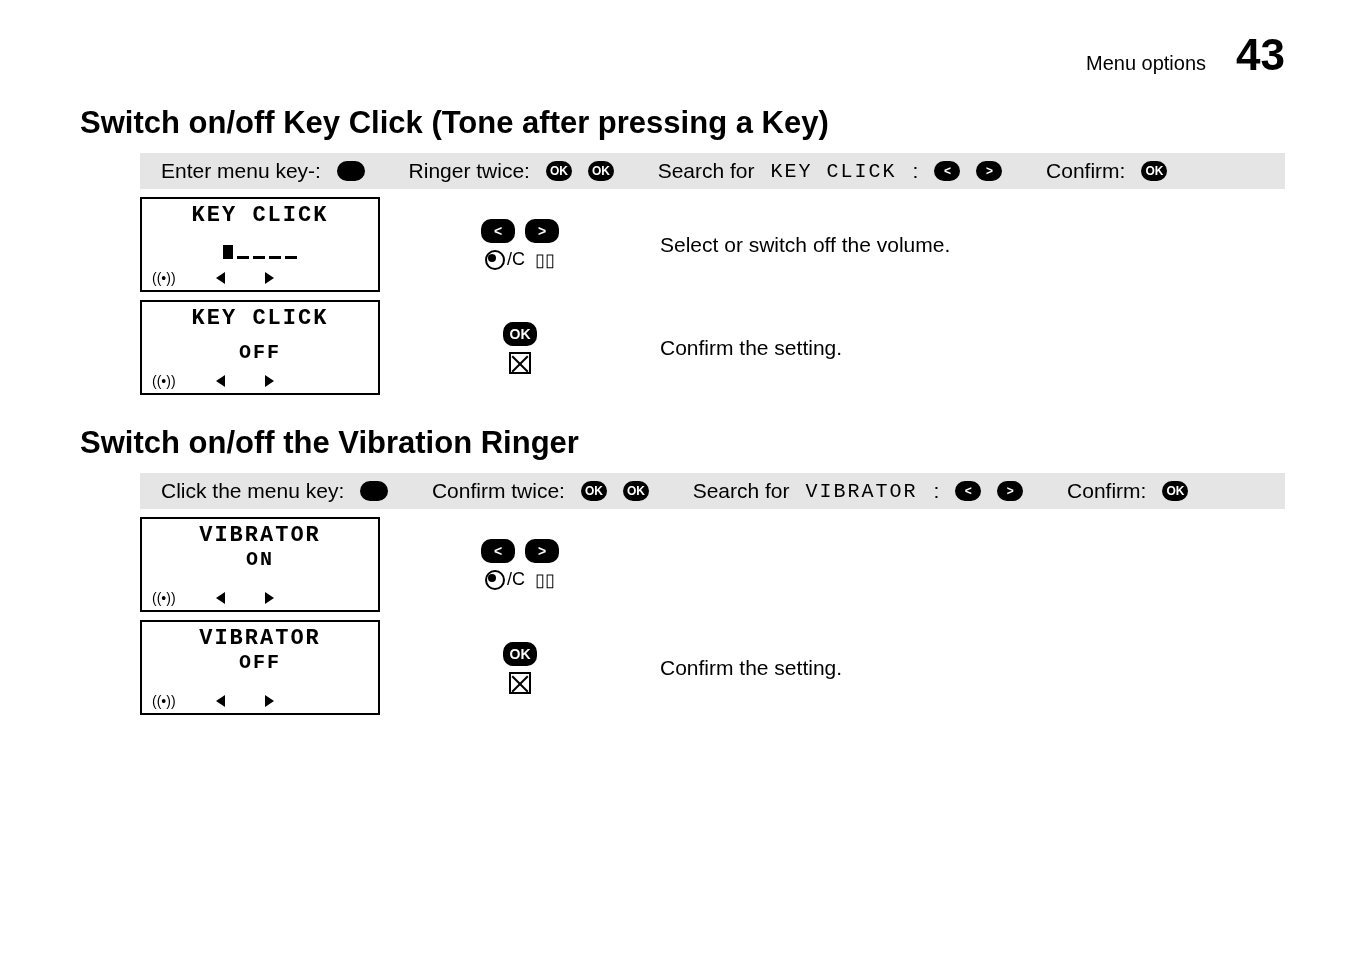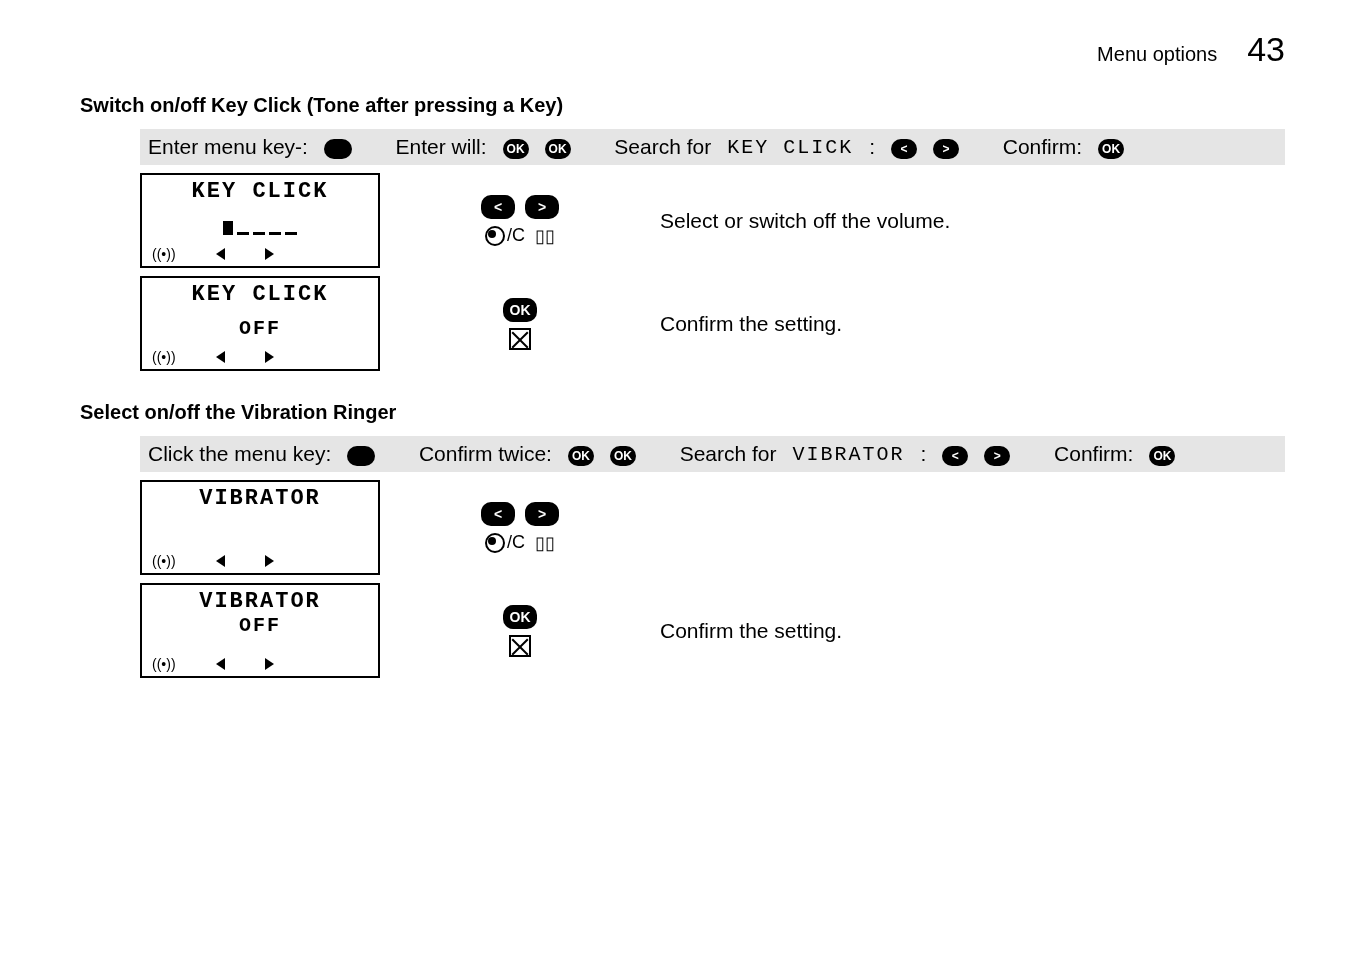--- a/index.html
+++ b/index.html
@@ -1,22 +1,22 @@
 <!DOCTYPE html>
 <html><head>
 <meta charset="utf-8">
 <style>
   html,body{margin:0;padding:0;background:#fff;color:#000;font-family:Arial,Helvetica,sans-serif;font-size:20px;}
   .page{width:1345px;height:747px;box-sizing:border-box;padding:30px 60px 0 80px;position:relative;}
   .header{display:flex;justify-content:flex-end;align-items:baseline;gap:30px;margin-bottom:25px;}
   .header .label{font-size:20px;}
-  .header .num{font-size:34px;font-weight:normal;}
-  h2{font-size:20px;font-weight:bold;margin:10px 0 12px 0;}
+  .header .num{font-size:44px;font-weight:bold;}
+  h2{font-size:31px;font-weight:bold;margin:10px 0 12px 0;}
   .section{margin-left:60px;margin-bottom:30px;}
-  .graybar{background:#e5e5e5;padding:6px 8px;display:flex;align-items:flex-end;gap:16px;flex-wrap:wrap;font-size:21px;margin-bottom:8px;}
+  .graybar{background:#e5e5e5;padding:6px 21px;display:flex;align-items:center;gap:16px;flex-wrap:wrap;font-size:21px;margin-bottom:8px;}
   .row{display:flex;align-items:center;margin:8px 0;}
   .lcd{border:2px solid #000;width:240px;height:95px;box-sizing:border-box;padding:4px 6px 2px 6px;display:flex;flex-direction:column;justify-content:space-between;}
   .lcd .title{font-family:"Courier New",monospace;letter-spacing:2px;font-size:22px;font-weight:bold;text-align:center;}
   .lcd .value{font-family:"Courier New",monospace;letter-spacing:2px;font-size:20px;font-weight:bold;text-align:center;}
   .lcd .foot{display:flex;align-items:center;gap:40px;padding:0 4px 2px 4px;}
   .lcd .sig{font-size:14px;}
   .mid{width:200px;display:flex;flex-direction:column;align-items:center;justify-content:center;gap:6px;margin:0 40px;}
   .midline{display:flex;align-items:center;gap:10px;}
   .desc{font-size:21px;max-width:520px;}
   .desc .ital{font-style:italic;}
@@ -50,21 +50,21 @@
     <span class="num">43</span>
   </div>
 
   <h2>Switch on/off Key Click (Tone after pressing a Key)</h2>
   <div class="section">
 
     <div class="graybar">
       <span>Enter menu key-:</span>
       <span class="key blank"></span>
       &nbsp;&nbsp;
-      <span>Enter will:</span>
+      <span>Ringer twice:</span>
       <span class="key">OK</span>
       <span class="key">OK</span>
       &nbsp;&nbsp;
       <span>Search for</span>
       <span class="monolabel">KEY CLICK</span><span>:</span>
       <span class="key">&lt;</span>
       <span class="key">&gt;</span>
       &nbsp;&nbsp;
       <span>Confirm:</span>
       <span class="key">OK</span>
@@ -115,21 +115,21 @@
         </div>
       </div>
       <div class="mid">
         <span class="key big">OK</span>
         <span class="xbox"></span>
       </div>
       <div class="desc">Confirm the setting.</div>
     </div>
   </div>
 
-  <h2>Select on/off the Vibration Ringer</h2>
+  <h2>Switch on/off the Vibration Ringer</h2>
   <div class="section">
 
     <div class="graybar">
       <span>Click the menu key:</span>
       <span class="key blank"></span>
       &nbsp;&nbsp;
       <span>Confirm twice:</span>
       <span class="key">OK</span>
       <span class="key">OK</span>
       &nbsp;&nbsp;
@@ -139,20 +139,21 @@
       <span class="key">&gt;</span>
       &nbsp;&nbsp;
       <span>Confirm:</span>
       <span class="key">OK</span>
     </div>
 
     <div class="row">
       <div class="lcd">
         <div>
           <div class="title">VIBRATOR</div>
+          <div class="value">ON</div>
         </div>
         <div class="foot">
           <span class="sig">((•))</span>
           <span class="tri-ls"></span>
           <span class="tri-rs"></span>
         </div>
       </div>
       <div class="mid">
         <div class="midline">
           <span class="key big">&lt;</span>

